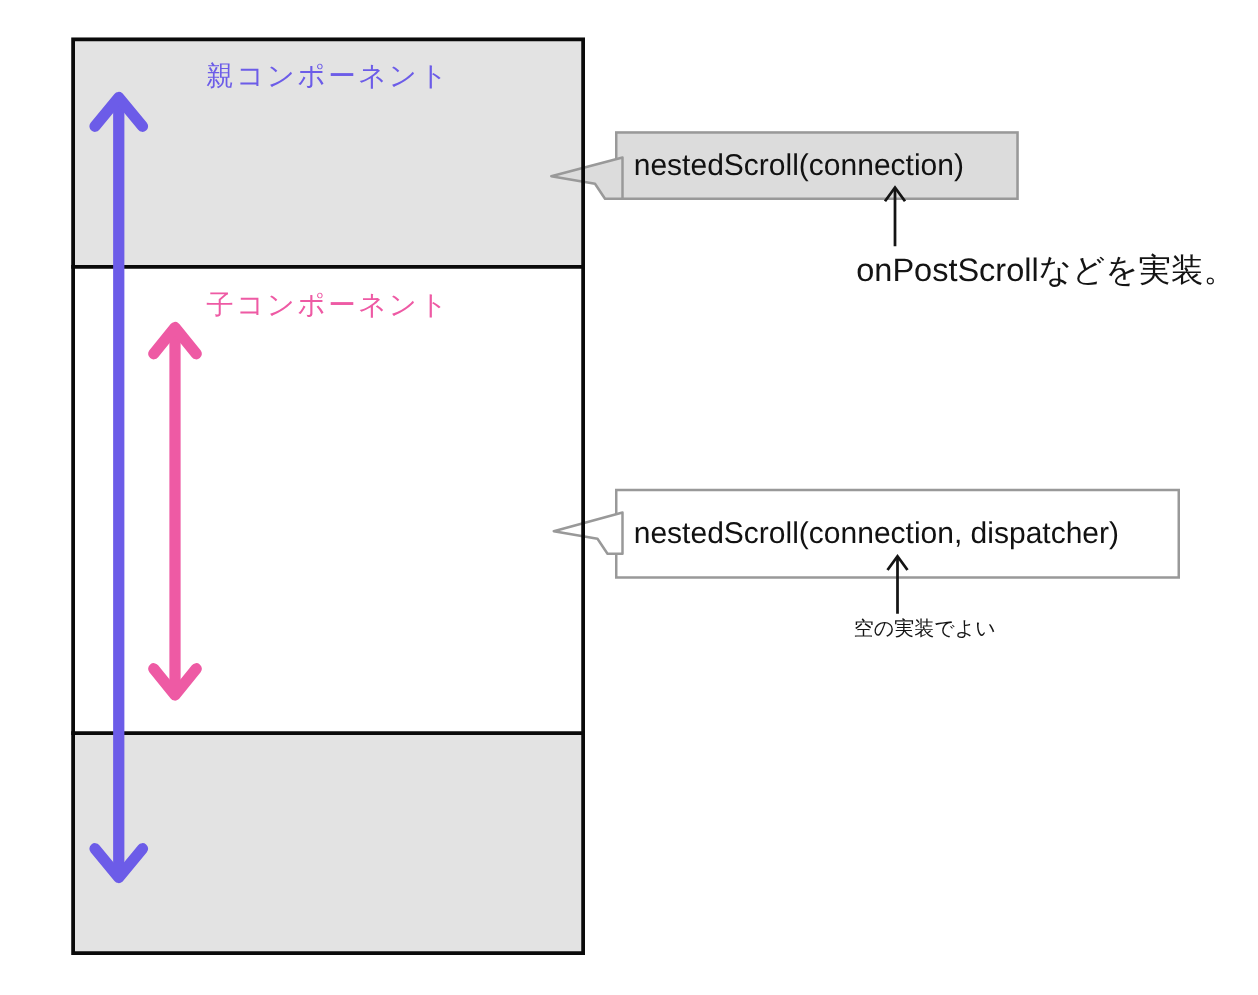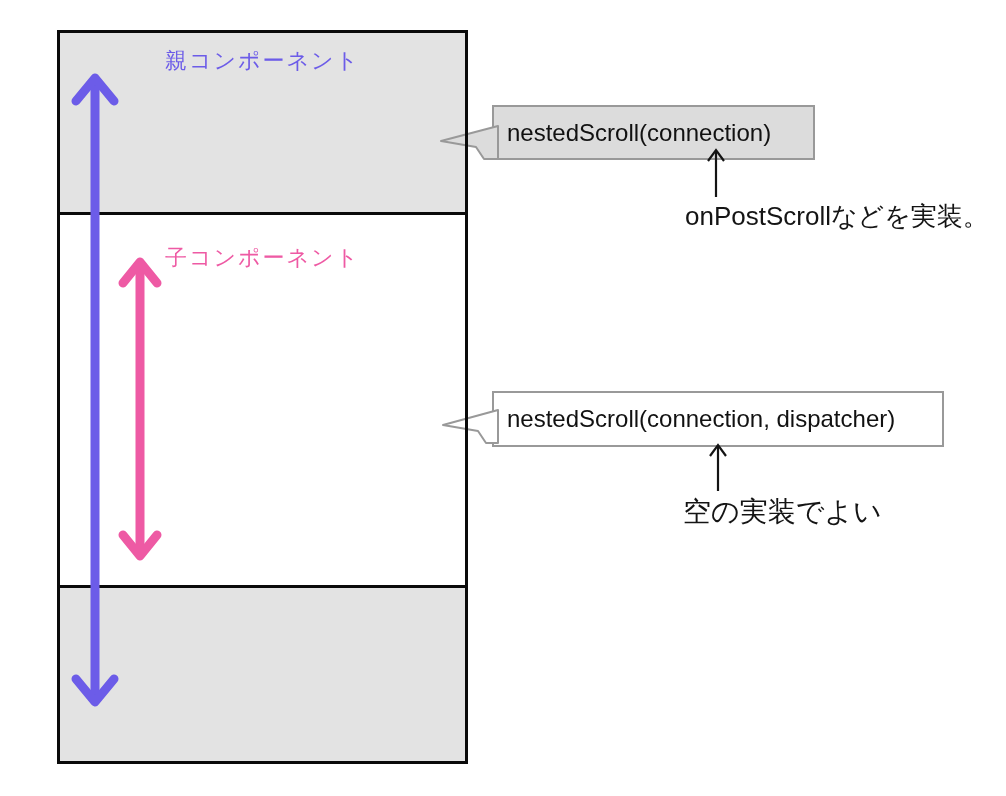--- a/index.html
+++ b/index.html
@@ -23,37 +23,37 @@
   .section { position: absolute; left: 57px; width: 411px; z-index: 1; }
   .section-parent { top: 30px;  height: 183px; background: var(--section-gray); }
   .section-child  { top: 213px; height: 373px; background: #ffffff; }
   .section-bottom { top: 586px; height: 178px; background: var(--section-gray); }
 
   .section-label {
     display: block; text-align: center; font-size: 22px; letter-spacing: 2px;
     font-weight: 400;
   }
   .section-parent .section-label { padding-top: 16px; color: var(--parent-accent); }
-  .section-child  .section-label { padding-top: 30px; color: var(--child-accent); }
+  .section-child  .section-label { padding-top: 16px; color: var(--child-accent); }
 
   
   .callout {
     position: absolute; z-index: 1; display: flex; align-items: center;
     border: 2px solid var(--callout-border);
     font-size: 24px; color: #111111; padding-left: 13px; white-space: nowrap;
   }
   .callout-parent { left: 492px; top: 105px; width: 323px; height: 55px; background: var(--callout-gray); text-align: right; }
-  .callout-child  { left: 492px; top: 391px; width: 452px; height: 56px; background: #ffffff; }
+  .callout-child  { left: 492px; top: 391px; width: 452px; height: 72px; background: #ffffff; }
 
   
   .note {
     position: absolute; z-index: 1; color: var(--note-black); white-space: nowrap;
   }
   .note-parent { left: 685px; top: 199px; font-size: 26px; }
-  .note-child  { left: 683px; top: 493px; font-size: 28px; }
+  .note-child  { left: 683px; top: 493px; font-size: 16px; }
 
   
   svg.overlay {
     position: absolute; inset: 0; z-index: 2; pointer-events: none;
   }
   .tail-parent { fill: var(--callout-gray); stroke: var(--callout-border); stroke-width: 2; stroke-linejoin: round; }
   .tail-child  { fill: #ffffff;            stroke: var(--callout-border); stroke-width: 2; stroke-linejoin: round; }
   .frame { fill: none; stroke: var(--frame-black); stroke-width: 3; }
   .parent-arrow { fill: none; stroke: var(--parent-accent); stroke-width: 9; stroke-linecap: round; stroke-linejoin: round; }
   .child-arrow  { fill: none; stroke: var(--child-accent);  stroke-width: 9; stroke-linecap: round; stroke-linejoin: round; }

